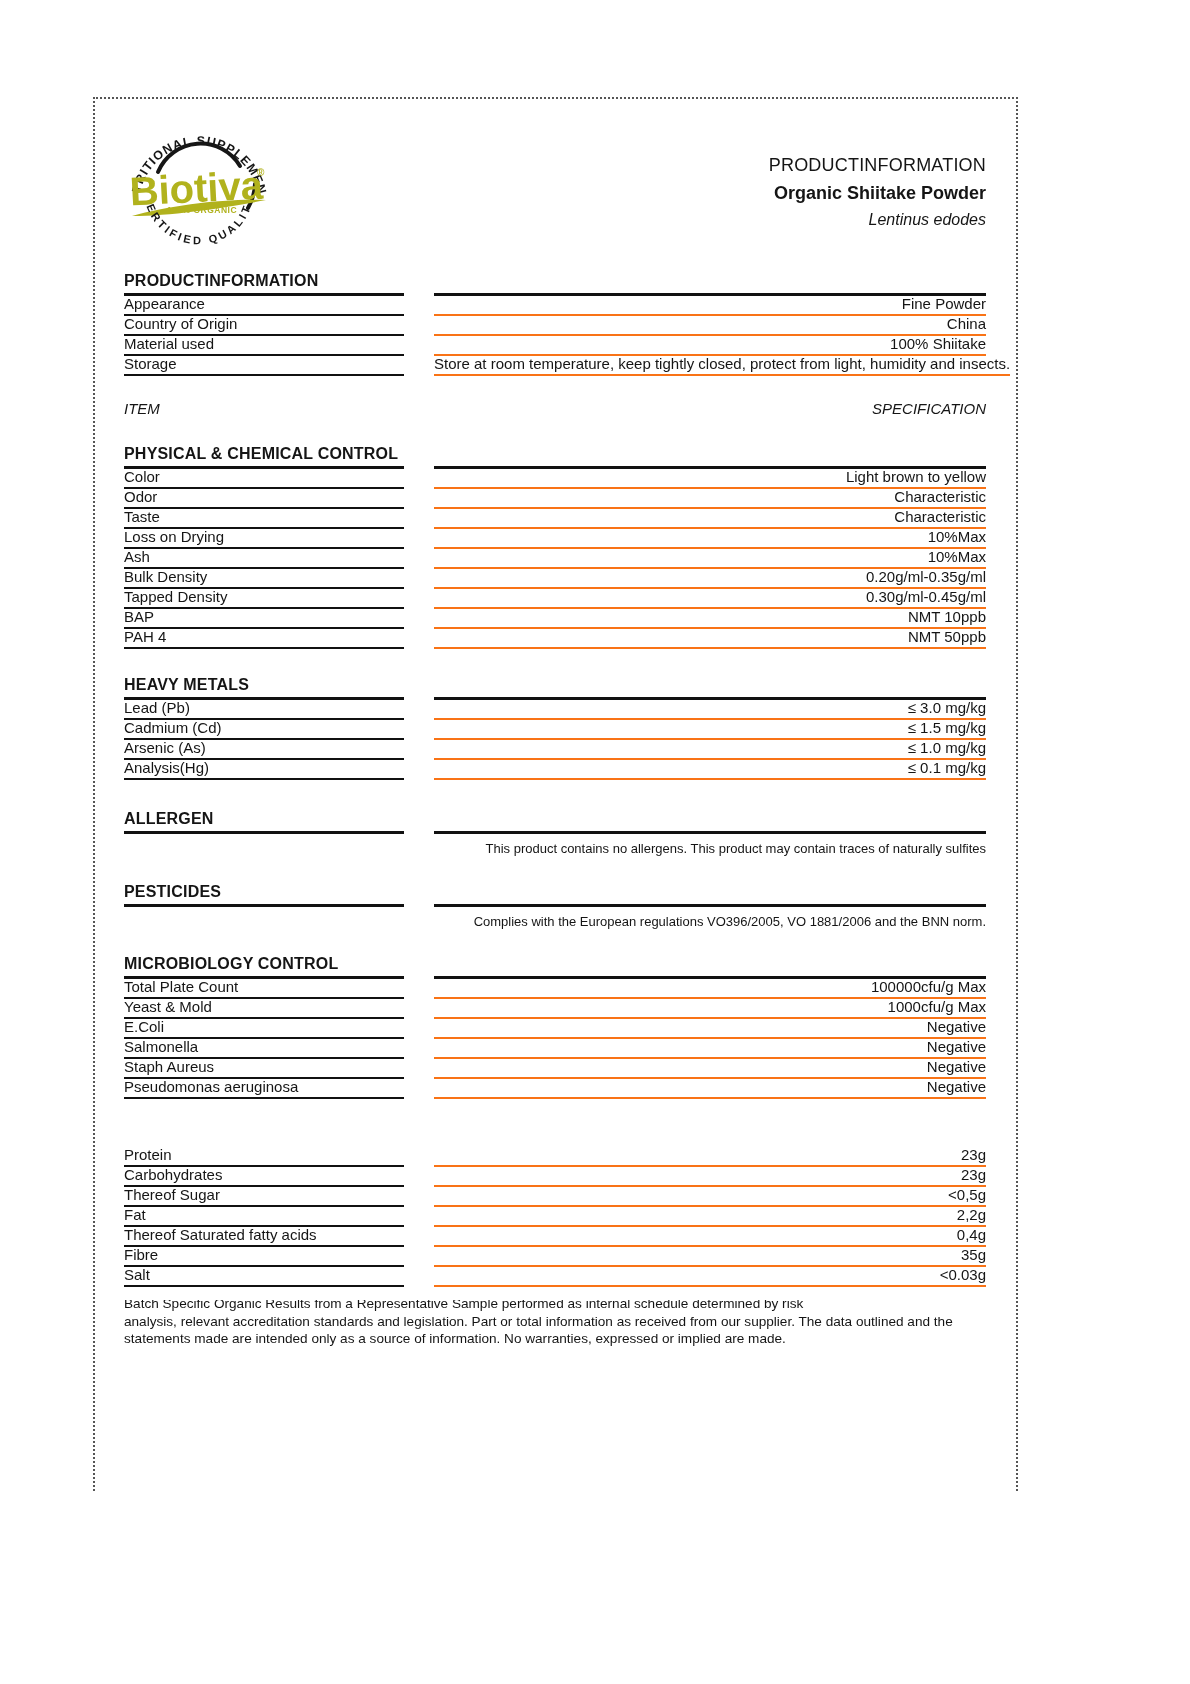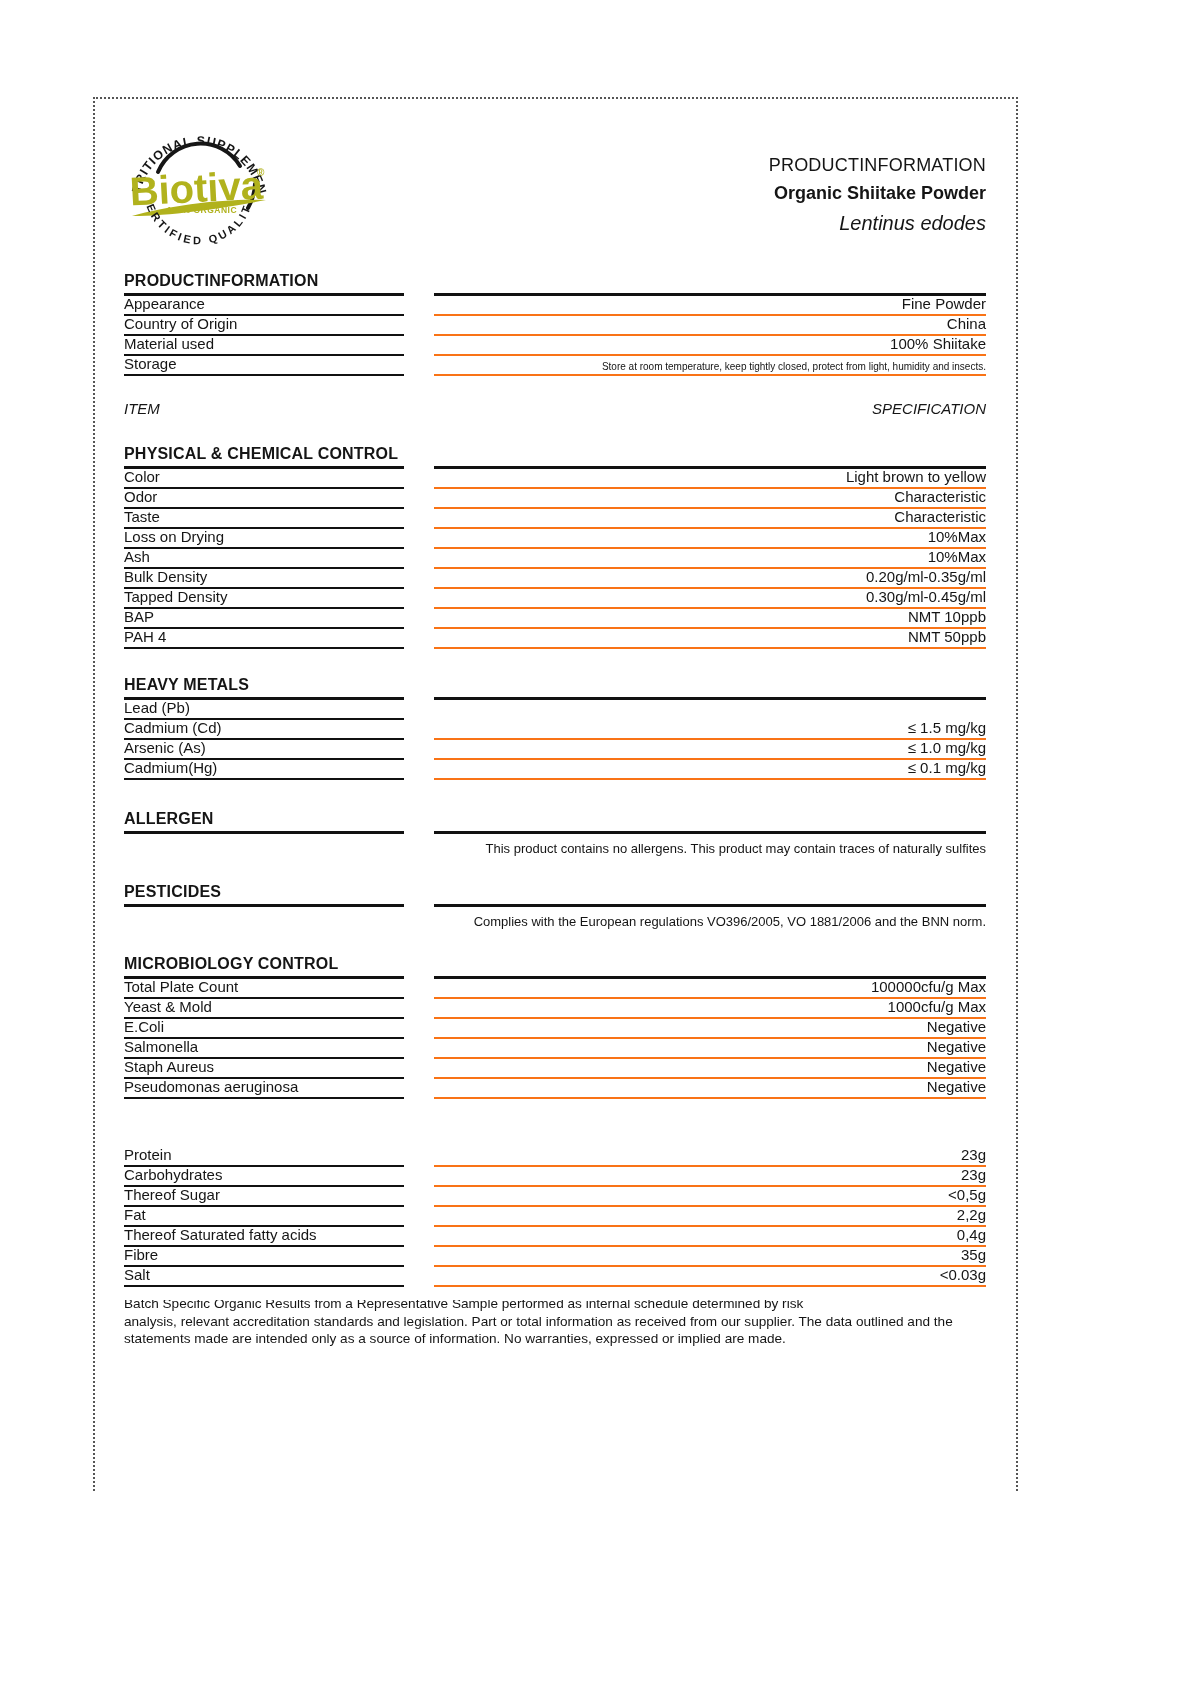--- a/index.html
+++ b/index.html
@@ -9,40 +9,40 @@
     border-top:2px dotted #555;border-left:2px dotted #555;border-right:2px dotted #555;border-bottom:none;}
   .content{position:absolute;left:124px;top:112px;width:862px;}
 
   
   .logo{width:150px;height:140px;display:block;}
 
   
   .doc-header{position:absolute;top:40px;right:0;text-align:right;line-height:1.55;}
   .doc-type{font-size:18px;letter-spacing:.2px;}
   .doc-product{font-size:18px;font-weight:bold;}
-  .doc-latin{font-size:20px;font-style:italic;}
+  .doc-latin{font-size:16px;font-style:italic;}
 
   
   .spec-section{margin-top:27px;}
   .spec-section:first-child{margin-top:20px;}
   section[data-sec="microbiology-control"]{margin-top:26px;}
   section[data-sec="nutritional-value"]{margin-top:48px;}
   section[data-sec="allergen"]{margin-top:30px;}
 
   .sec-head{display:flex;gap:30px;align-items:flex-end;}
   .sec-title{flex:0 0 280px;margin:0;font-size:16px;font-weight:bold;letter-spacing:.2px;
     border-bottom:3px solid #111;padding-bottom:3px;}
   .sec-rule{flex:1;border-bottom:3px solid #111;height:1px;}
 
   .row{display:flex;gap:30px;align-items:flex-end;height:20px;}
   .lcol{flex:0 0 280px;border-bottom:2px solid #111;font-size:15px;padding-bottom:2px;
     white-space:nowrap;overflow:visible;}
   .vcol{flex:1;border-bottom:2px solid #f97316;font-size:15px;text-align:right;padding-bottom:2px;
     white-space:nowrap;}
-  .vcol.small{font-size:10px;margin-top:20px;}
+  .vcol.small{font-size:15px;margin-top:20px;}
 
   .note{margin-left:310px;text-align:right;font-size:13px;padding-top:7px;white-space:nowrap;}
 
   
   .item-spec{display:flex;justify-content:space-between;font-style:italic;font-size:15px;
     margin-top:24px;margin-bottom:28px;}
 
   
   .footer-note{margin-top:13px;overflow:hidden;}
   .footer-note .lines{margin-top:-5px;font-size:13.6px;line-height:17.5px;}
@@ -161,31 +161,32 @@
             <div class="vcol">NMT 50ppb</div>
           </div>
         </section>
         <section class="spec-section" data-sec="heavy-metals">
           <div class="sec-head">
             <h2 class="sec-title">HEAVY METALS</h2>
             <div class="sec-rule"></div>
           </div>
           <div class="row">
             <div class="lcol">Lead (Pb)</div>
+            <div class="vcol">≤ 3.0 mg/kg</div>
           </div>
           <div class="row">
             <div class="lcol">Cadmium (Cd)</div>
             <div class="vcol">≤ 1.5 mg/kg</div>
           </div>
           <div class="row">
             <div class="lcol">Arsenic (As)</div>
             <div class="vcol">≤ 1.0 mg/kg</div>
           </div>
           <div class="row">
-            <div class="lcol">Cadmium(Hg)</div>
+            <div class="lcol">Analysis(Hg)</div>
             <div class="vcol">≤ 0.1 mg/kg</div>
           </div>
         </section>
         <section class="spec-section" data-sec="allergen">
           <div class="sec-head">
             <h2 class="sec-title">ALLERGEN</h2>
             <div class="sec-rule"></div>
           </div>
           <div class="note">This product contains no allergens. This product may contain traces of naturally sulfites</div>
         </section>

